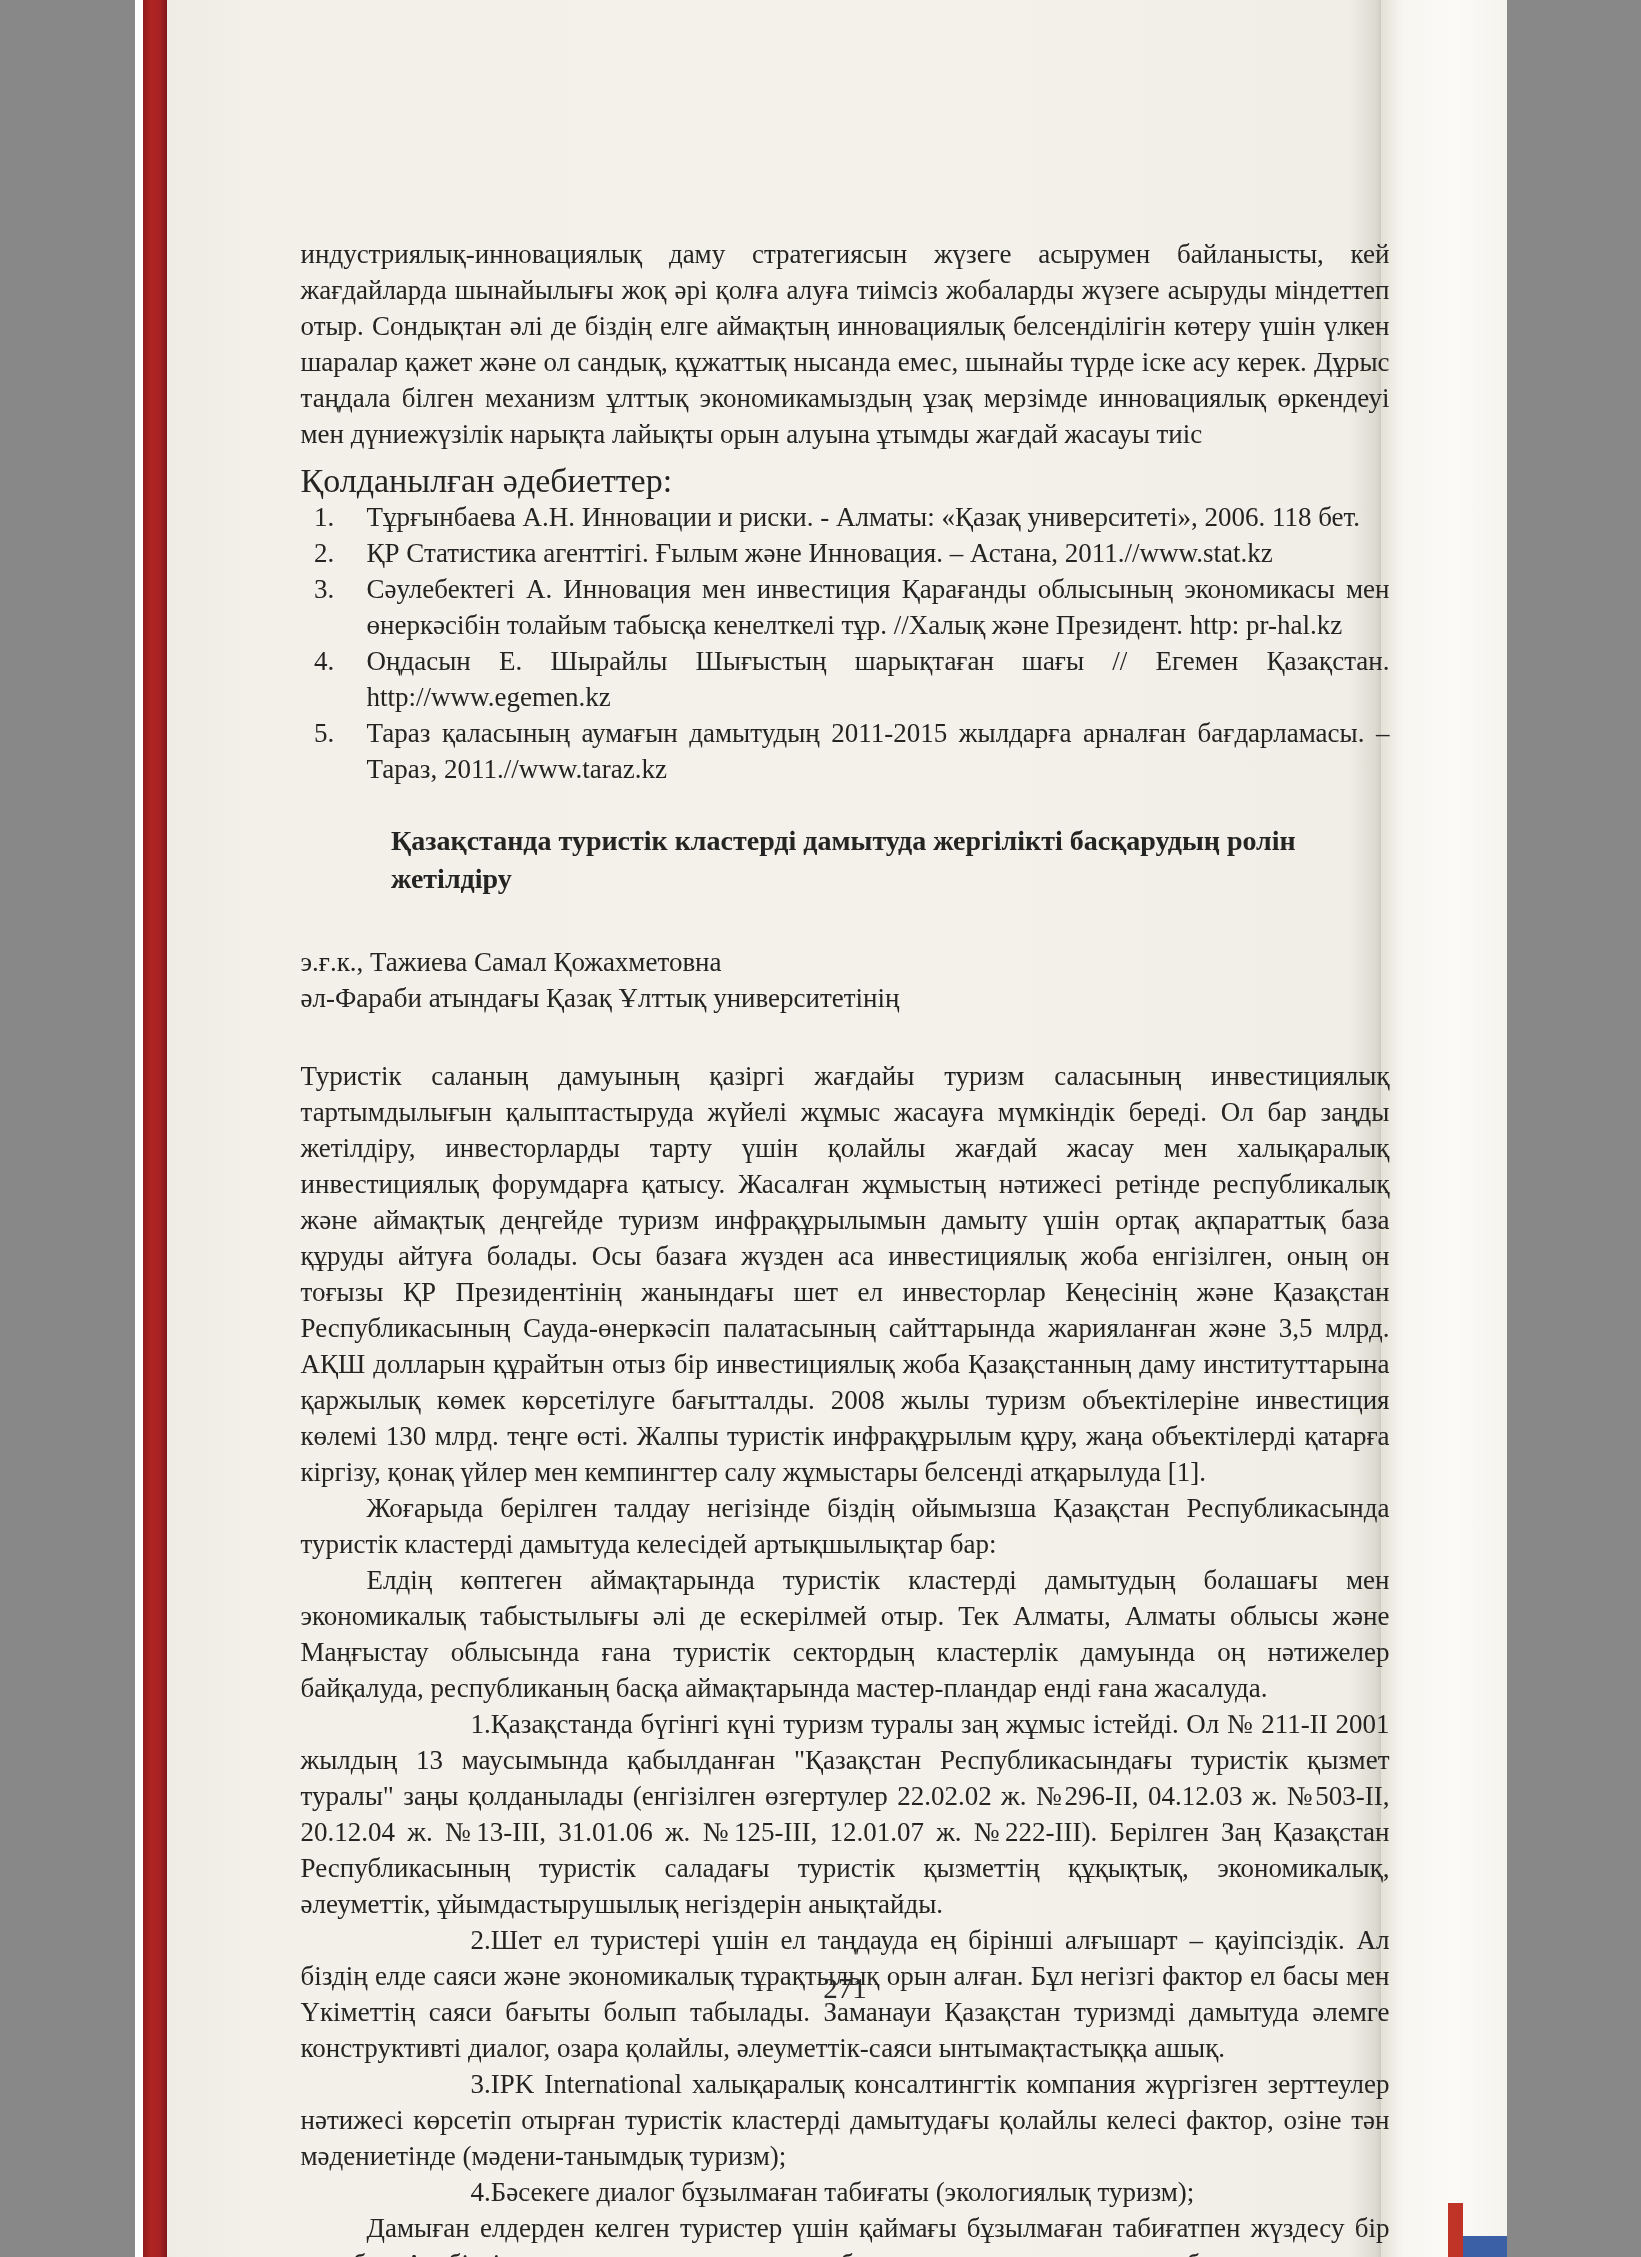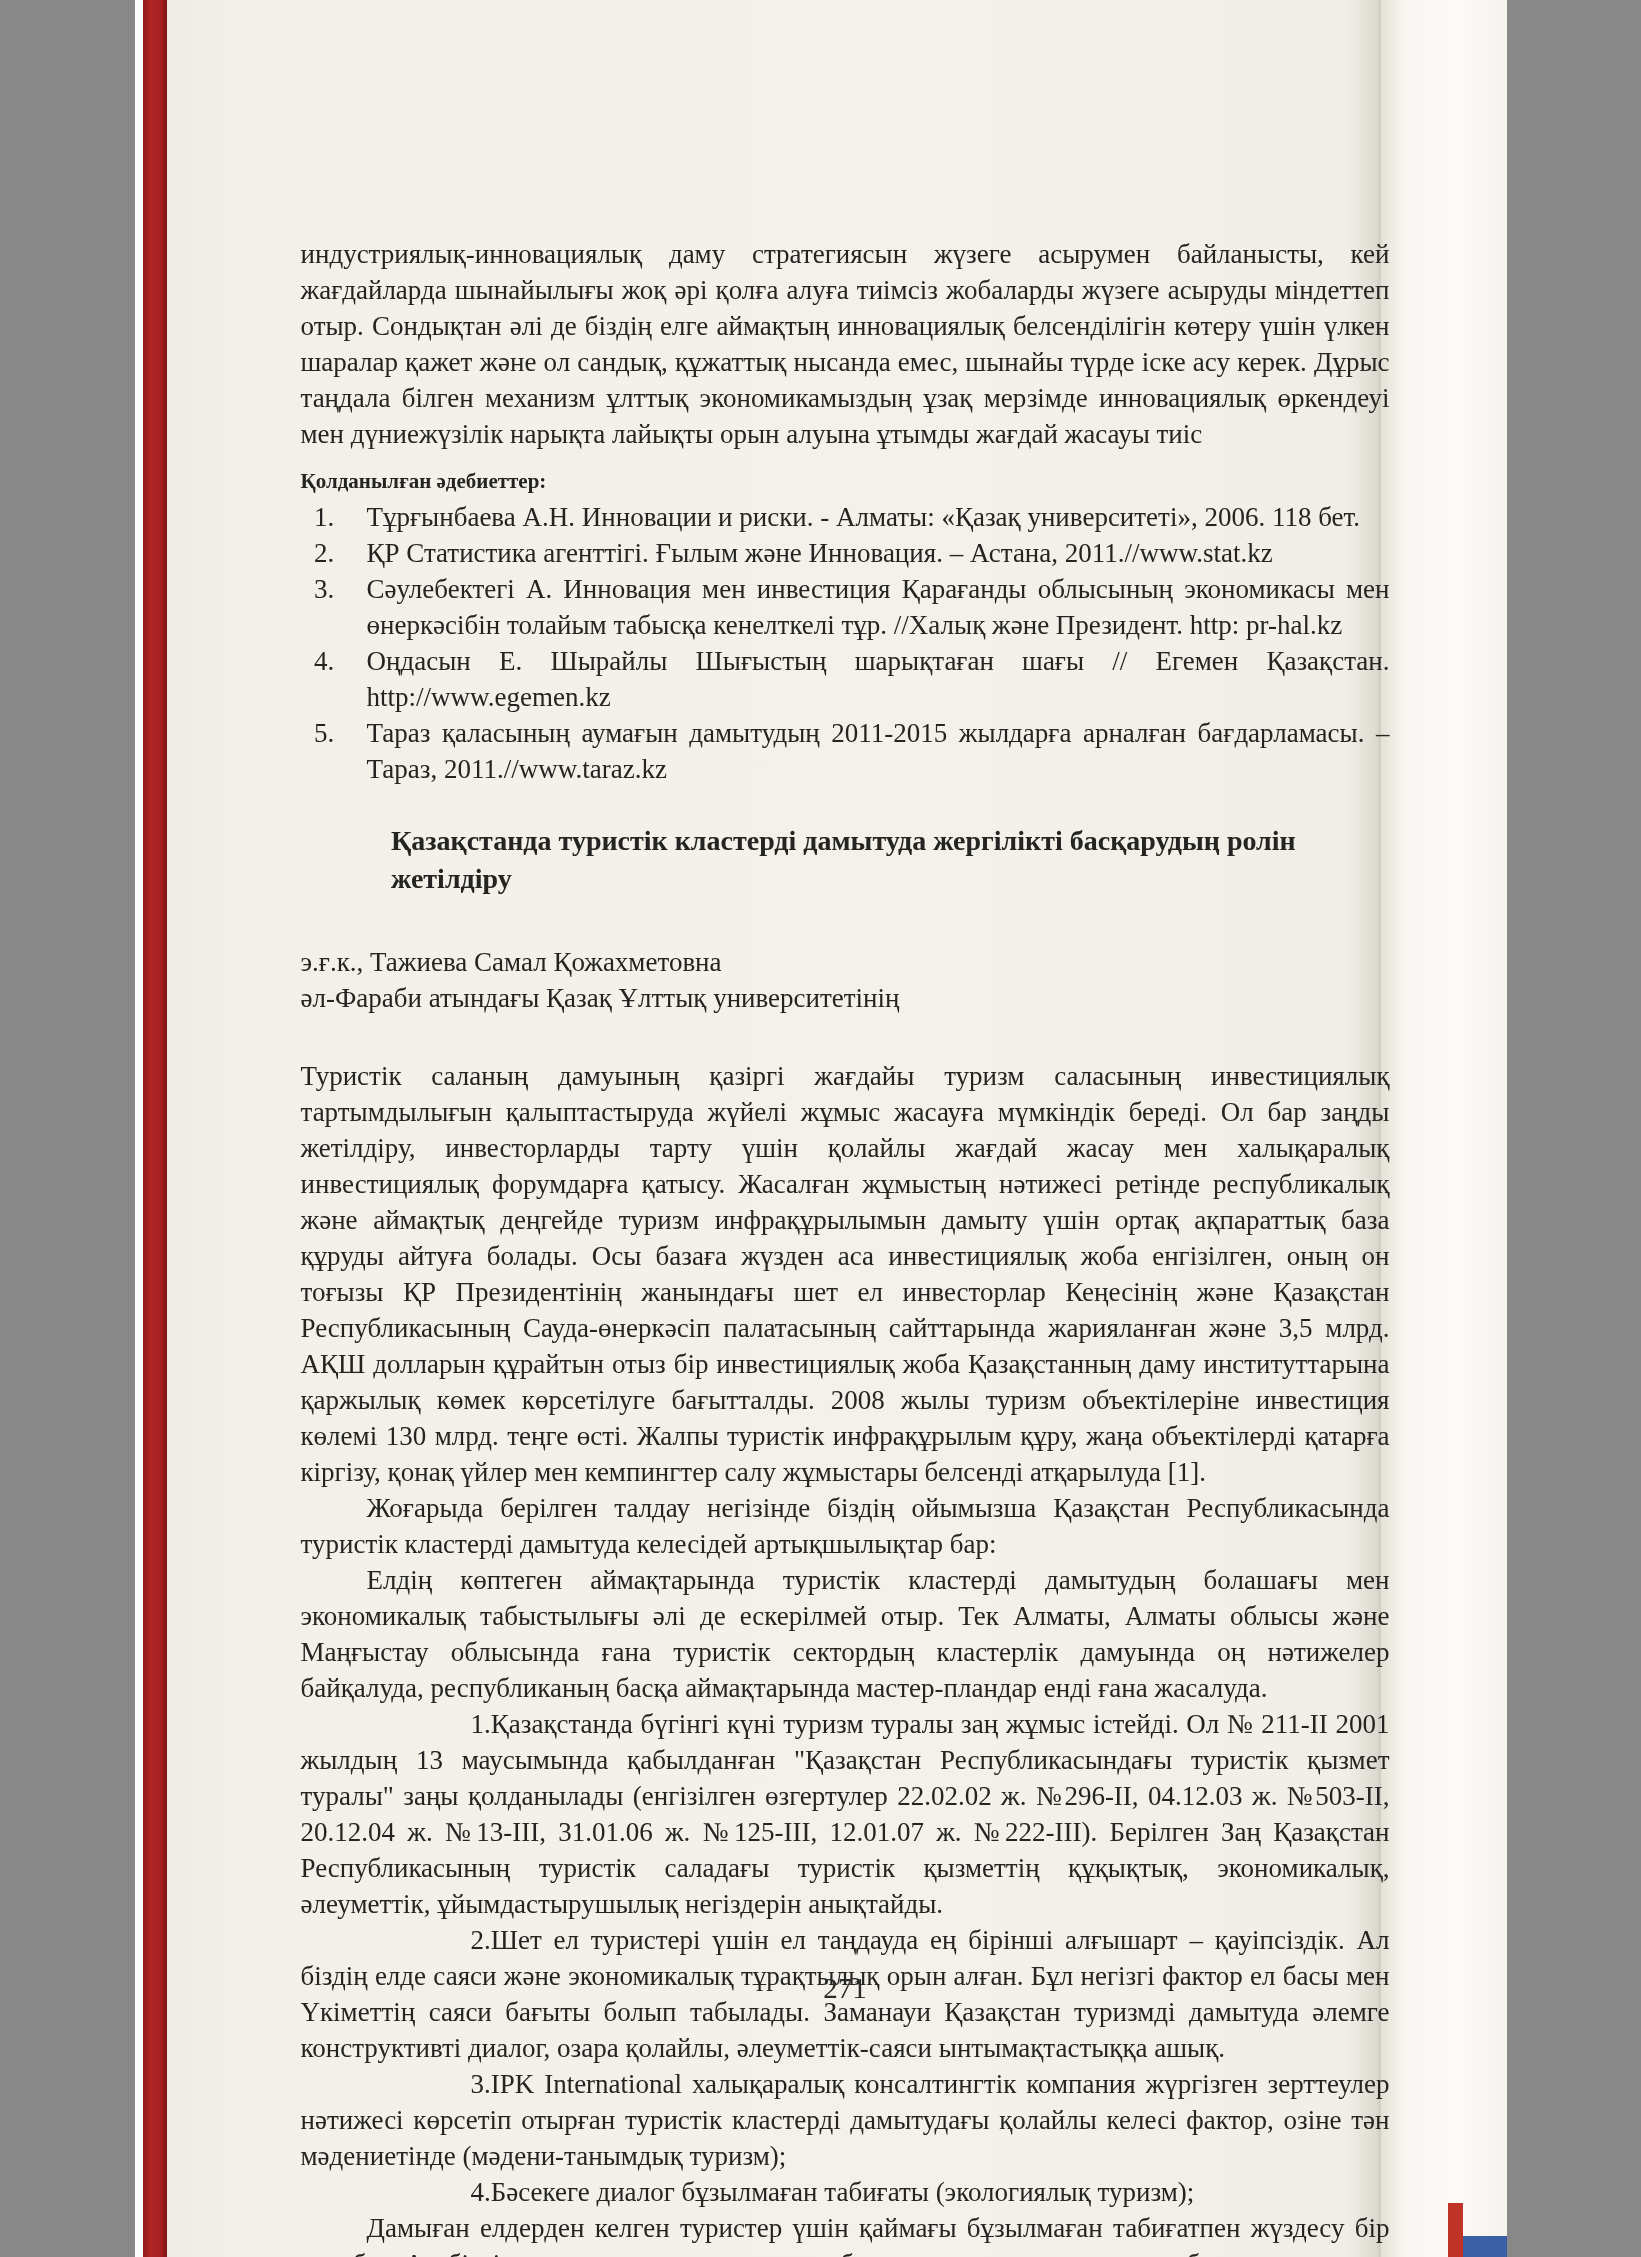--- a/index.html
+++ b/index.html
@@ -20,21 +20,21 @@
   .right-edge-strip { position:absolute; top:0; right:0; width:126px; height:100%;
     background:linear-gradient(90deg,#e4e1d6 0%,#f7f6f1 18%,#fbfaf7 60%,#f4f3ee 100%); }
   .corner-mark-red { position:absolute; right:44px; bottom:0; width:14.5px; height:54px; background:#c03427; }
   .corner-mark-blue { position:absolute; right:0; bottom:0; width:44px; height:21px; background:#3c60a6; }
 
   .content { position:absolute; left:166px; top:236px; width:1089px; }
 
   p { margin:0; font-size:27px; line-height:36px; text-align:justify; }
   .indent { text-indent:66px; }
 
-  .refs-heading { font-weight:bold; font-size:21px; line-height:36px; margin-top:10.6px; text-align:left; }
+  .refs-heading { font-weight:normal; font-size:34px; line-height:36px; margin-top:10.6px; text-align:left; }
   .ref { display:flex; }
   .ref-num { flex:none; width:66px; padding-left:13.5px; box-sizing:border-box; font-size:27px; line-height:36px; }
   .ref-text { flex:1; font-size:27px; line-height:36px; text-align:justify; }
 
   .article-title { font-weight:bold; font-size:28px; line-height:38px; text-align:left;
     max-width:908px; margin:35px auto 0; }
   .byline { margin-top:46px; text-align:left; text-indent:0; }
   .affiliation { text-align:left; text-indent:0; }
   .first-body { margin-top:42px; }
 

